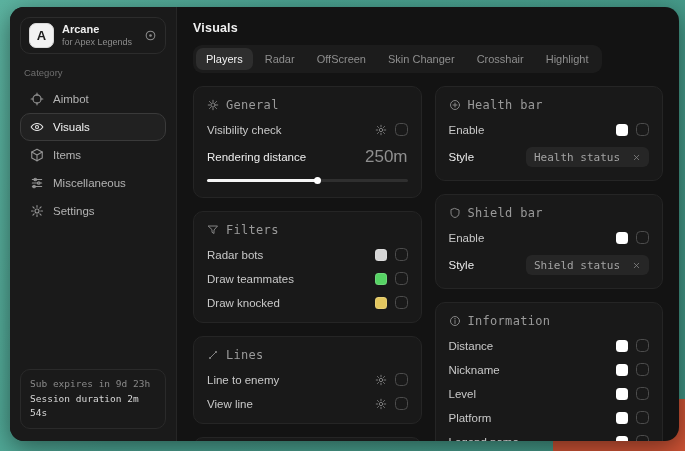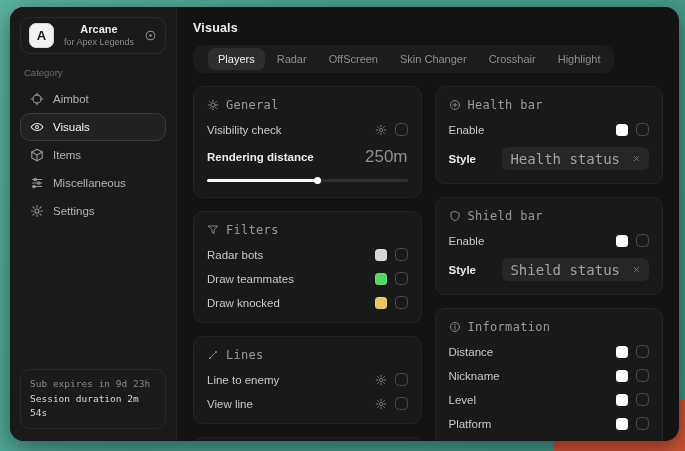--- a/index.html
+++ b/index.html
@@ -27,21 +27,21 @@
   .brand-card {
     border:1px solid #2c2c2c; border-radius:10px; padding:5px 8px;
     display:flex; align-items:center; gap:8px;
   }
   .logo {
     width:25px; height:25px; border-radius:7px; background:#f2f2f2;
     color:#1c1c1c; font-weight:bold; font-size:13px;
     display:flex; align-items:center; justify-content:center;
     border:1px solid #d9d9d9; flex:0 0 auto;
   }
-  .brand-text { flex:1; min-width:0; line-height:1.25;text-align:center; }
+  .brand-text { flex:1; min-width:0; line-height:1.25; }
   .brand-name { font-size:11px; font-weight:700; color:#ededed; }
   .brand-sub  { font-size:9px; color:#8d8d8d; }
   .brand-corner { color:#8d8d8d; display:flex; cursor:pointer; }
   .category-label { margin:13px 4px 7px; font-size:9.5px; color:#6f6f6f; }
   .nav { display:flex; flex-direction:column; gap:0; }
   .nav-item {
     display:flex; align-items:center; gap:9px; padding:6px 9px;
     border:1px solid transparent; border-radius:10px; cursor:pointer;
     color:#b3b3b3; font-size:11.5px;
   }
@@ -61,60 +61,60 @@
   .main { flex:1; display:flex; flex-direction:column; padding:14px 16px 0; overflow:hidden; }
   .page-title { font-size:12.5px; font-weight:700; color:#f0f0f0; letter-spacing:.2px; }
   .tabbar {
     margin-top:10px; align-self:flex-start; background:#1c1c1c;
     border-radius:9px; padding:3px; display:inline-flex; gap:2px;
   }
   .tab {
     padding:5px 10px; font-size:11px; color:#8e8e8e; border-radius:7px;
     cursor:pointer; white-space:nowrap;
   }
-  .tab.active { background:#2e2e2e; color:#f2f2f2;margin-left:12px; }
+  .tab.active { background:#2e2e2e; color:#f2f2f2; }
   .content {
     margin-top:13px; flex:1; display:grid; grid-template-columns:1fr 1fr;
     gap:13px; overflow:hidden; align-items:start;
   }
   .col { display:flex; flex-direction:column; gap:13px; min-width:0; }
   .card {
     background:#191919; border:1px solid #252525; border-radius:10px;
     padding:11px 13px 13px; width:100%;
   }
   .card-head {
     display:flex; align-items:center; gap:7px;
     color:#9a9a9a; font-family:"DejaVu Sans Mono", monospace;
     font-size:12px; letter-spacing:.3px;
   }
   .card-head .ic { color:#8a8a8a; display:flex; }
   .row { margin-top:11px; display:flex; align-items:center; justify-content:space-between; gap:8px; }
   .row-label { font-size:11.5px; color:#c9c9c9; white-space:nowrap; }
-  .row-label.strong { color:#ececec; font-weight:700; }
+  .row-label.strong { color:#ececec; font-weight:400; }
   .ctrls { display:flex; align-items:center; gap:8px; }
   .checkbox {
     width:13px; height:13px; border:1.5px solid #4c4c4c; border-radius:4.5px;
     cursor:pointer; flex:0 0 auto;
   }
   .swatch {
     width:12px; height:12px; border-radius:3.5px; cursor:pointer;
     border:1px solid rgba(255,255,255,.14); flex:0 0 auto;
   }
   .mini-gear { color:#808080; display:flex; cursor:pointer; }
   .value-text { font-size:17px; color:#8f8f8f; }
   .slider { position:relative; margin-top:10px; height:7px; cursor:pointer; }
   .slider .track { position:absolute; top:2px; left:0; right:0; height:3px; background:#2f2f2f; border-radius:2px; }
   .slider .fill  { position:absolute; top:2px; left:0; height:3px; background:#f5f5f5; border-radius:2px; }
   .slider .thumb { position:absolute; top:0; width:7px; height:7px; border-radius:50%; background:#ffffff; }
   .select {
     background:#262626; border-radius:6px; padding:3.5px 8px;
     display:flex; align-items:center; gap:12px; cursor:pointer;
   }
   .select .sel-value {
-    font-family:"DejaVu Sans Mono", monospace; font-size:14px; color:#a3a3a3;
+    font-family:"DejaVu Sans Mono", monospace; font-size:11px; color:#a3a3a3;
   }
   .select .x { color:#8f8f8f; display:flex; cursor:pointer; }
   svg { display:block; }
 </style>
 </head>
 <body>
 
 <div class="orange-patch"></div>
 
 <div class="window">

